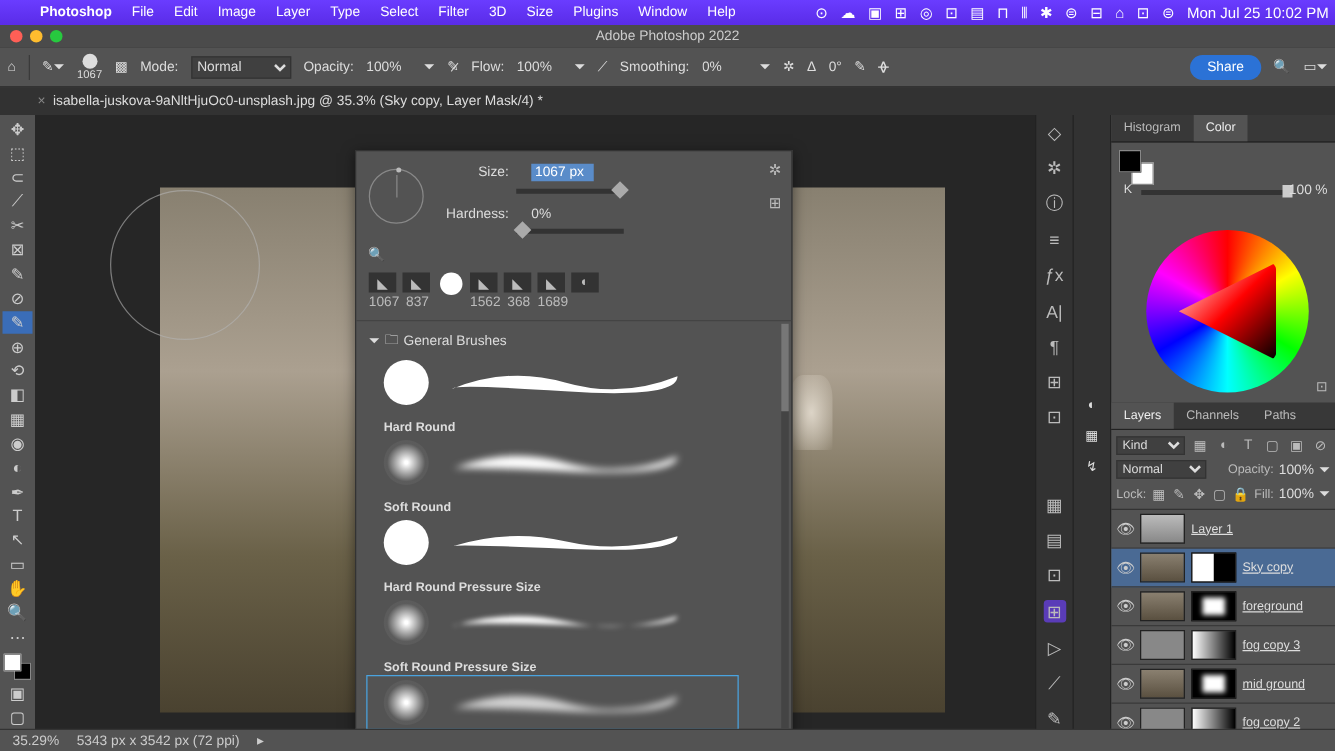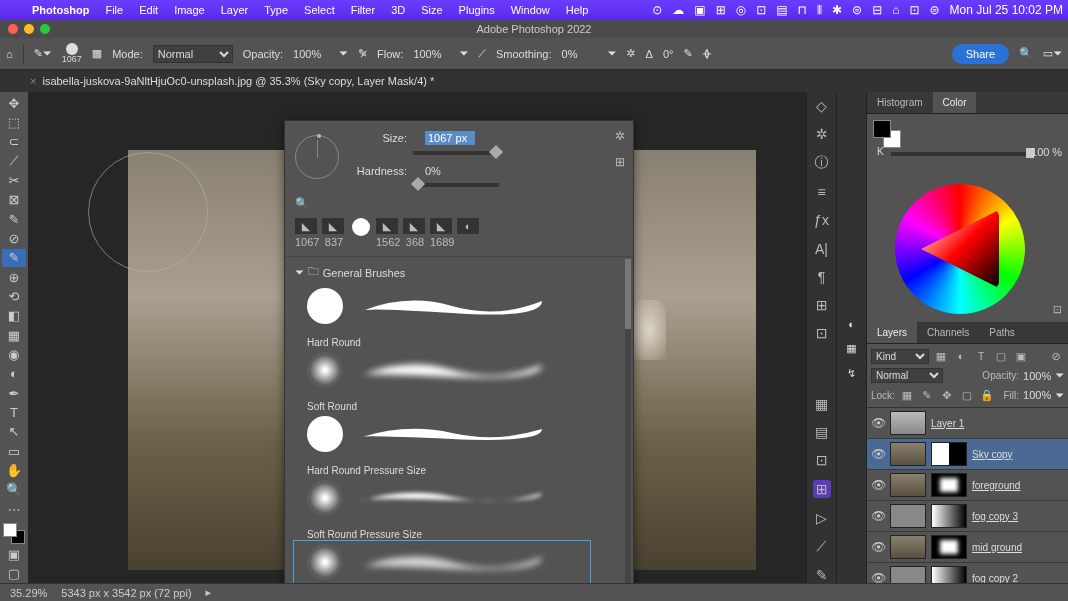--- a/index.html
+++ b/index.html
@@ -70,31 +70,31 @@
 
 .brush-picker .tree { flex: 1; overflow: hidden; padding: 2px 10px; border-top: 1px solid #444; position: relative; }
 .brush-picker .tree .scroll-track { position: absolute; right: 2px; top: 2px; bottom: 2px; width: 6px; background: #444; }
 .brush-picker .tree .scroll-thumb { position: absolute; right: 2px; top: 2px; width: 6px; height: 70px; background: #777; }
 .brush-picker .folder-hdr { display: flex; align-items: center; gap: 4px; padding: 4px 0; font-size: 11px; }
 .brush-picker .brush-item { display: flex; align-items: center; gap: 12px; padding: 2px 0 2px 12px; flex-direction: column; align-items: flex-start; }
 .brush-picker .brush-item .row { display: flex; align-items: center; gap: 14px; }
 .brush-picker .brush-item .tip { width: 36px; height: 36px; background: white; border-radius: 50%; flex-shrink: 0; }
 .brush-picker .brush-item .tip.soft { background: radial-gradient(white 10%, rgba(255,255,255,0.1) 70%); width: 36px; height: 36px; }
 .brush-picker .brush-item .tip.softsm { background: radial-gradient(white 5%, rgba(255,255,255,0.05) 60%); }
-.brush-picker .brush-item .label { font-size: 10px; color: #ddd; margin-top: 1px; }
+.brush-picker .brush-item .label { font-size: 10px; color: #ddd; margin-top: 1px; font-weight: bold; }
 .brush-picker .brush-item.selected { outline: 1px solid #4aa3df; outline-offset: 1px; width: 294px; }
 
 
 .mid-strip { width: 30px; background: #323232; border-left: 1px solid #222; display: flex; flex-direction: column; align-items: center; padding-top: 6px; gap: 12px; }
 .mid-strip .ico { width: 18px; height: 18px; color: #bbb; display: flex; align-items: center; justify-content: center; font-size: 14px; }
 .mid-strip .ico.active { background: #5a3cb8; border-radius: 3px; padding: 2px; }
 .mid-strip2 { width: 30px; background: #323232; border-left: 1px solid #222; display: flex; flex-direction: column; align-items: center; padding-top: 226px; gap: 12px; }
 
 
-.right-panels { width: 202px; background: #535353; border-left: 1px solid #222; display: flex; flex-direction: column; }
+.right-panels { width: 180px; background: #535353; border-left: 1px solid #222; display: flex; flex-direction: column; }
 .panel-tabs { display: flex; background: #383838; height: 22px; align-items: center; border-bottom: 1px solid #222; }
 .panel-tab { padding: 0 10px; font-size: 10px; color: #bbb; height: 100%; display: flex; align-items: center; }
 .panel-tab.active { background: #535353; color: #eee; }
 .color-panel { height: 208px; padding: 6px; position: relative; }
 .swatch-pair { width: 28px; height: 28px; position: relative; }
 .swatch-pair .sf { position: absolute; width: 18px; height: 18px; background: black; border: 1px solid #888; }
 .swatch-pair .sb { position: absolute; width: 18px; height: 18px; background: white; border: 1px solid #888; right: 0; bottom: 0; }
 .op-slider { position: absolute; top: 38px; left: 24px; right: 34px; height: 4px; background: #333; }
 .op-slider .thumb2 { position: absolute; right: 0; top: -4px; width: 8px; height: 10px; background: #ccc; }
 .op-val { position: absolute; top: 32px; right: 6px; font-size: 10px; }

